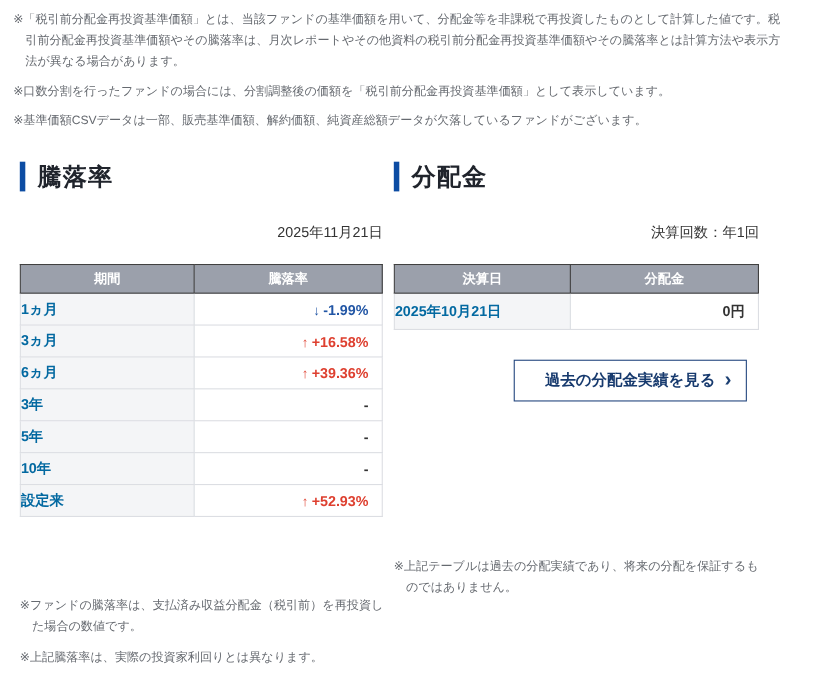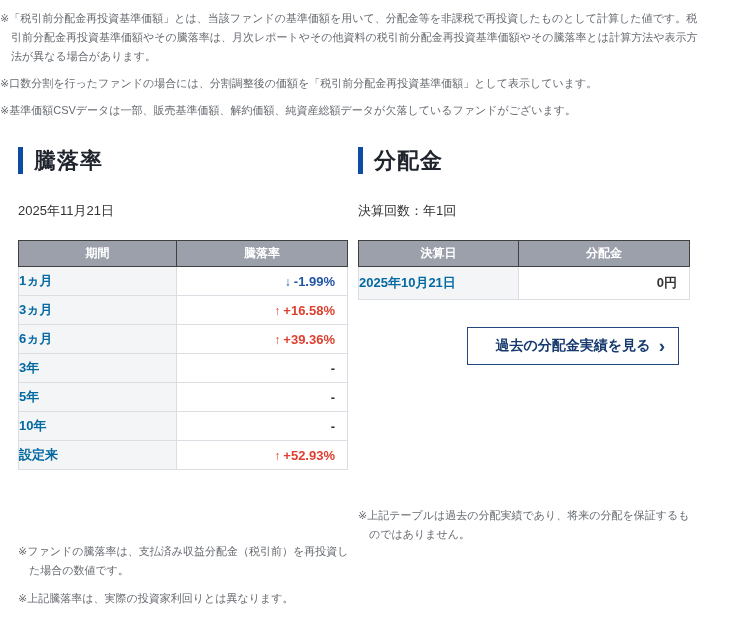--- a/index.html
+++ b/index.html
@@ -6,21 +6,21 @@
   html, body { width: 748px; height: 617px; }
   body {
     position: relative;
     background: #ffffff;
     font-family: "Liberation Sans", "DejaVu Sans", sans-serif;
     color: #333333;
     overflow: hidden;
   }
 
   
-  .top-notes { position: absolute; left: 0; top: 9px; width: 702px; }
+  .top-notes { position: absolute; left: 12px; top: 9px; width: 702px; }
   .note {
     font-size: 11px;
     line-height: 19px;
     color: #666a70;
     padding-left: 1em;
     text-indent: -1em;
     margin-bottom: 8px;
   }
 
   
@@ -31,21 +31,21 @@
   h2.section-title {
     margin-top: 7px;
     font-size: 22px;
     line-height: 27px;
     font-weight: bold;
     color: #20242c;
     border-left: 5px solid #0c4ca3;
     padding-left: 11px;
     letter-spacing: 1px;
   }
-  .sub-line { margin-top: 28px; font-size: 13px; line-height: 18px; color: #333; }
+  .sub-line { margin-top: 28px; font-size: 13px; line-height: 18px; color: #333; text-align: right; }
 
   
   table.data-table {
     margin-top: 20px;
     width: 100%;
     border-collapse: collapse;
     table-layout: fixed;
   }
   .data-table th {
     background: #9ba0ab;

